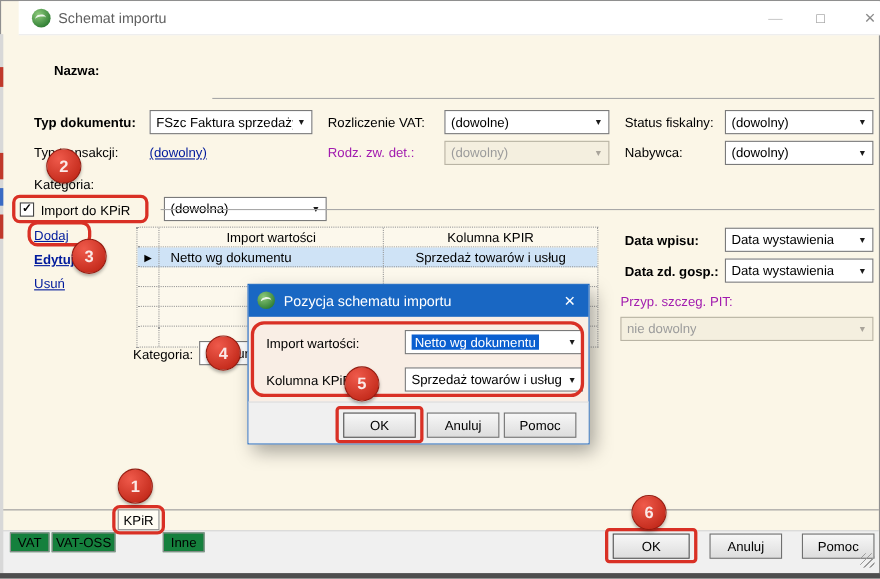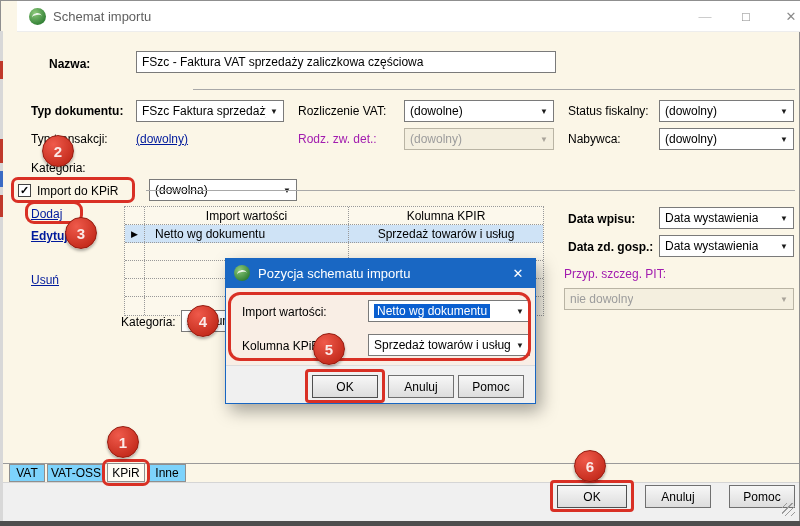--- a/index.html
+++ b/index.html
@@ -72,21 +72,21 @@
          box-shadow:5px 7px 16px rgba(0,0,0,.35); z-index:10; }
   .dtitle { position:absolute; left:0; top:0; width:100%; height:29px; background:#1967c3; }
   .dtitle .gticon { left:8px; top:6px; width:16px; height:16px; }
   .dtext { position:absolute; left:32px; top:7px; font-size:13px; color:#ffffff; white-space:nowrap; }
   .dclose { position:absolute; right:0; top:0; width:34px; height:29px; display:flex; align-items:center;
             justify-content:center; color:#fff; font-size:13px; cursor:pointer; }
   .dfoot { position:absolute; left:0; bottom:0; width:100%; height:38px; background:#f0f0f0; border-top:1px solid #dcdcdc; }
   .sel-hl { background:#0a5fd0; color:#fff; padding:1px 3px; }
 
   
-  .tab { position:absolute; top:463px; height:18px; background:#7dd3fc; border:1px solid #8f8f8f;
+  .tab { position:absolute; top:483px; height:18px; background:#15803d; border:1px solid #8f8f8f;
          font-size:12px; display:flex; align-items:center; justify-content:center; cursor:pointer; z-index:2; }
   .tab.selected { background:#fffdf4; height:19px; top:462px; }
 
   
   .footer { left:0; top:481px; width:798px; height:39px; background:#f0f0f0; border-top:1px solid #d5d5d5; }
   .grip { right:4px; bottom:4px; width:13px; height:13px; z-index:2;
           background:repeating-linear-gradient(135deg, transparent 0 3px, #9a9a9a 3px 4px); cursor:nwse-resize; }
 
   
   .edge-left { left:0; top:31px; width:3px; height:490px; background:#d8d8d8; z-index:30; }
@@ -100,21 +100,20 @@
 
   <div class="abs titlebar">
     <span class="gticon" style="left:12px;top:7px;"></span>
     <span class="wtitle">Schemat importu</span>
     <span class="wbtn min" style="left:671px;">—</span>
     <span class="wbtn" style="left:712px;">□</span>
     <span class="wbtn" style="left:757px;">✕</span>
   </div>
 
   <span class="abs lbl b" style="left:48px;top:56px;">Nazwa:</span>
-  <input class="abs tinput" style="left: 135px; top: 50px; width: 420px;" value="FSzc - Faktura VAT sprzedaży zaliczkowa częściowa">
 
   <div class="abs hline" style="left:192px;top:88px;width:602px;"></div>
 
   <span class="abs lbl b" style="left:30px;top:103px;">Typ dokumentu:</span>
   <div class="abs combo" style="left:135px;top:99px;width:148px;">
     <span class="tx">FSzc Faktura sprzedaży za</span>
     <span class="ar">▼</span>
   </div>
   <span class="abs lbl" style="left:297px;top:103px;">Rozliczenie VAT:</span>
   <div class="abs combo" style="left:403px;top:99px;width:150px;">
@@ -145,21 +144,21 @@
     <span class="tx">(dowolna)</span>
     <span class="ar">▼</span>
   </div>
 
   <span class="abs cb" style="left:17px;top:183px;">✓</span>
   <span class="abs lbl" style="left:36px;top:183px;">Import do KPiR</span>
   <div class="abs hline" style="left:145px;top:189px;width:649px;"></div>
 
   <span class="abs link" style="left:30px;top:206px;">Dodaj</span>
   <span class="abs link" style="left:30px;top:228px;font-weight:bold;">Edytuj</span>
-  <span class="abs link" style="left:30px;top:250px;margin-top:22px;">Usuń</span>
+  <span class="abs link" style="left:30px;top:250px;">Usuń</span>
 
   <div class="abs tbl">
     <div class="trow thead">
       <div class="tc c-sel"></div>
       <div class="tc c-a">Import wartości</div>
       <div class="tc c-b">Kolumna KPIR</div>
     </div>
     <div class="trow rsel">
       <div class="tc c-sel">
           <span class="marker">▶</span>

